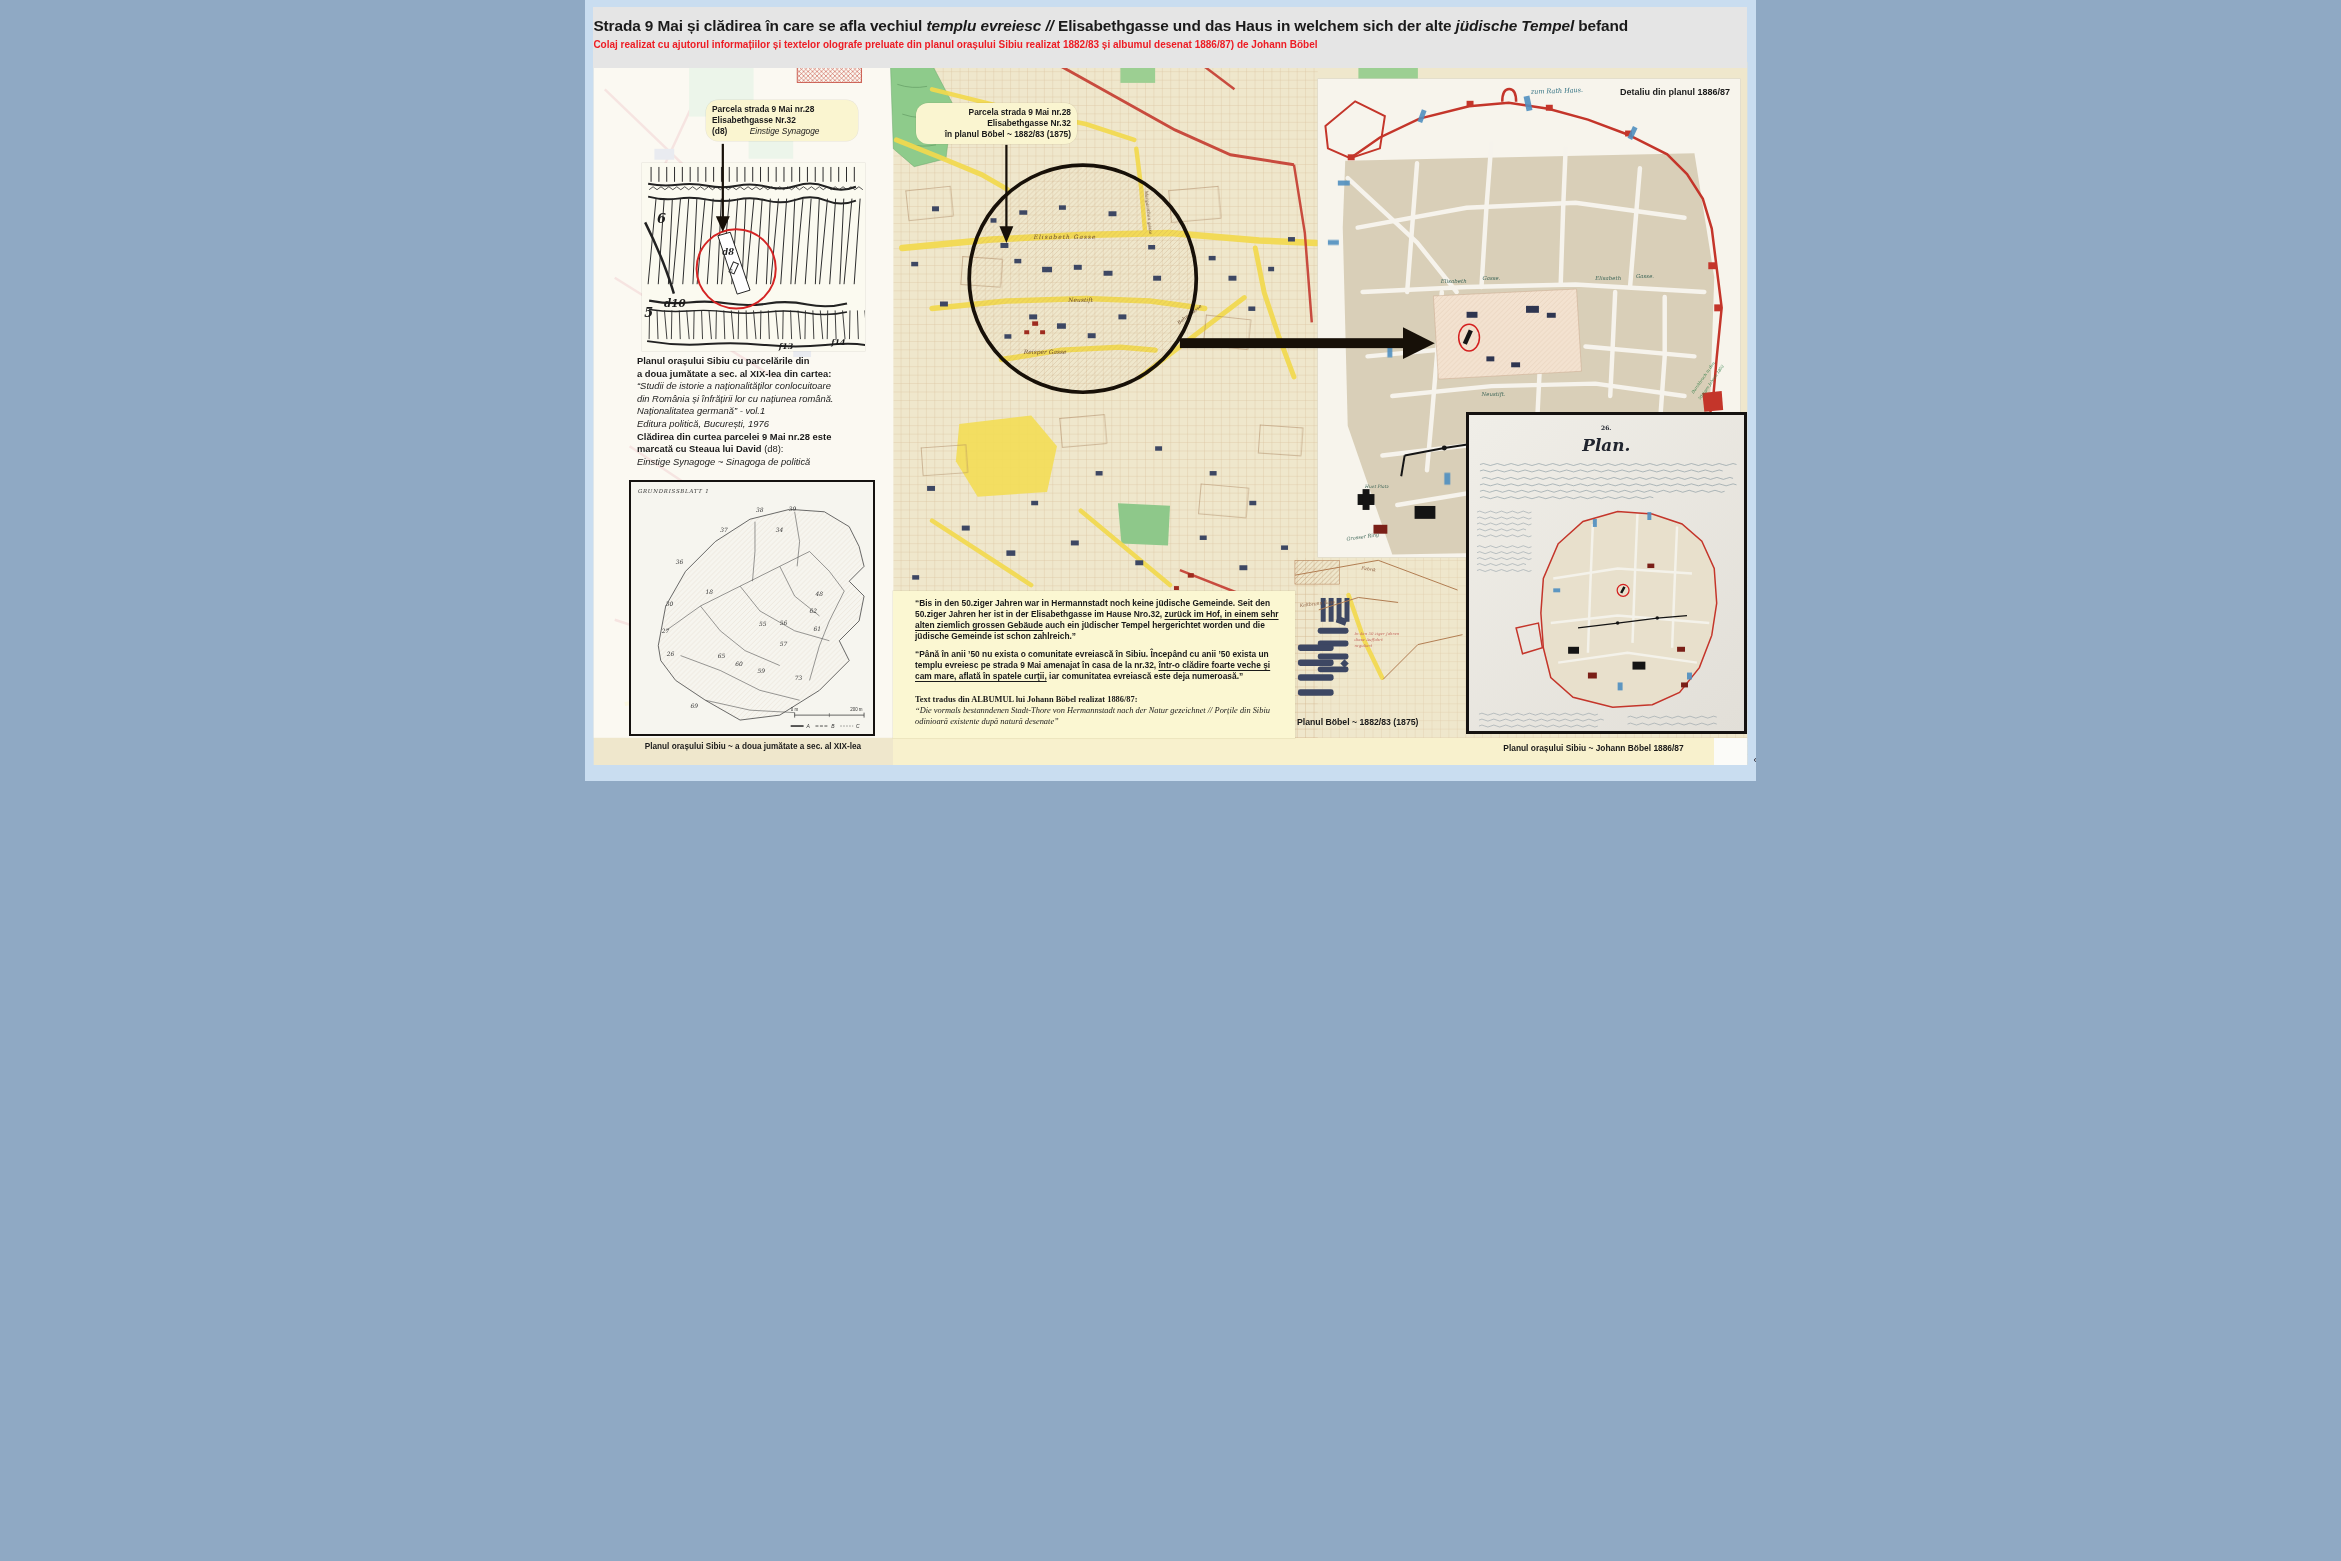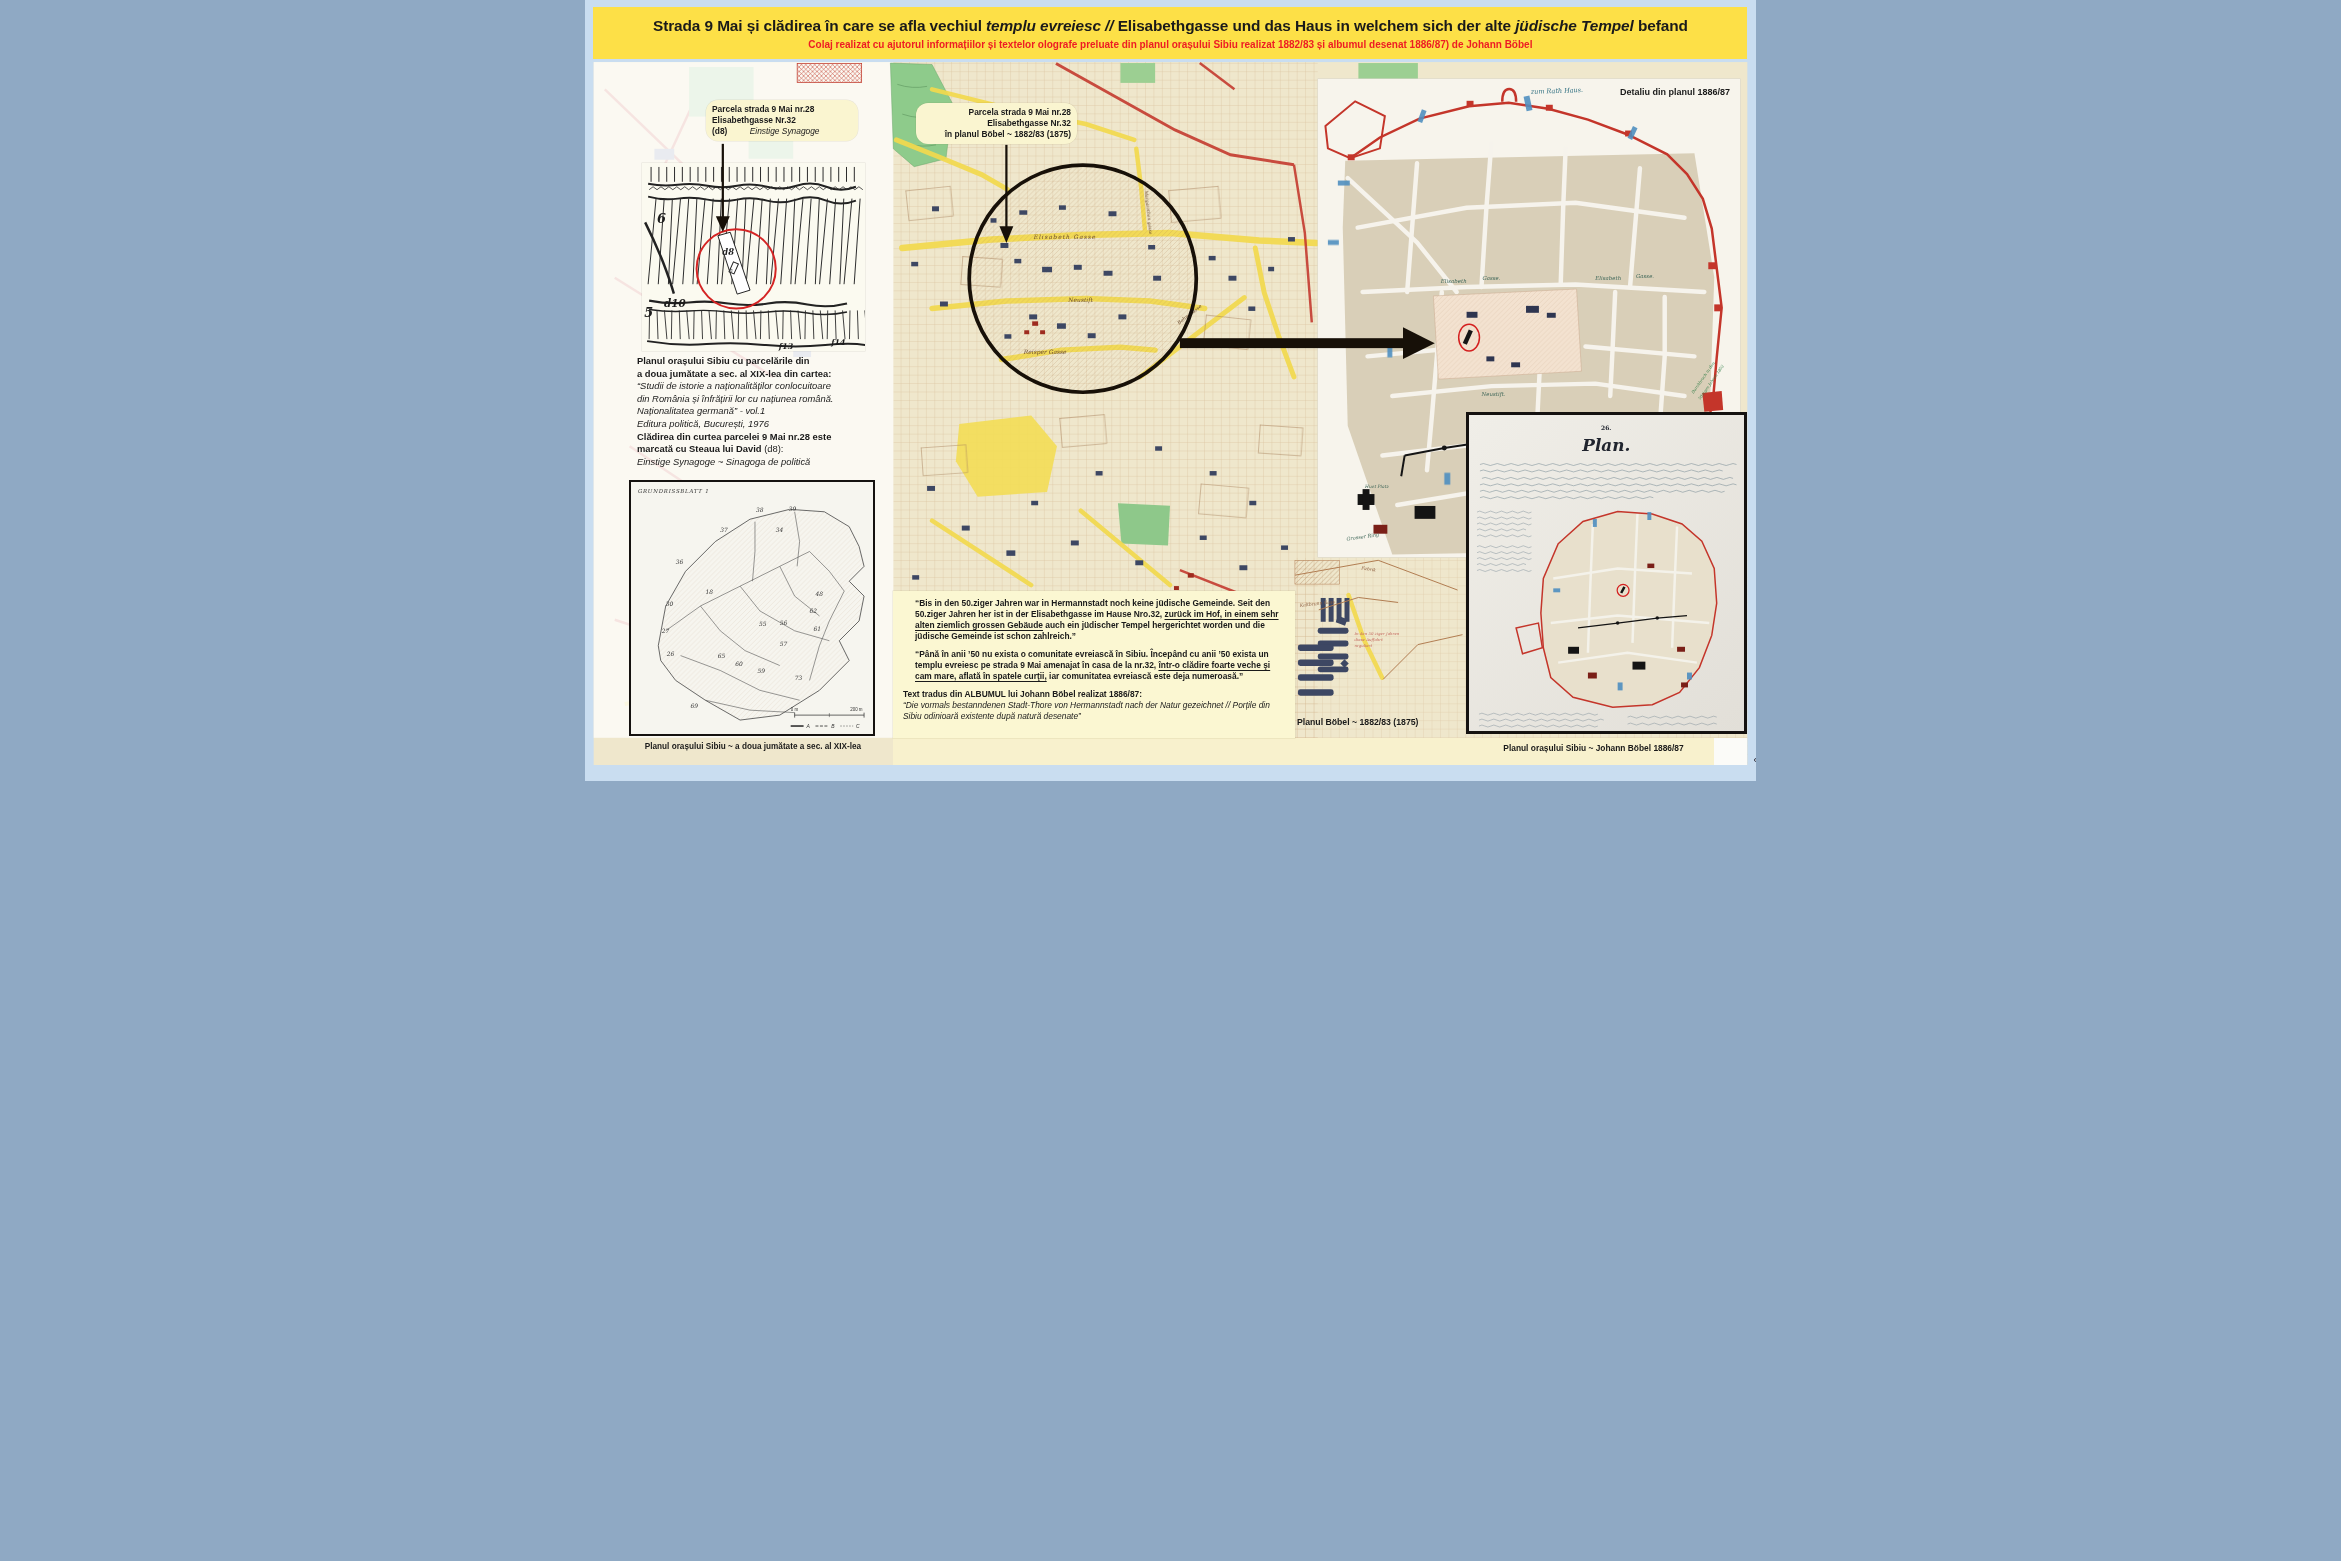--- a/index.html
+++ b/index.html
@@ -1,32 +1,32 @@
 <!DOCTYPE html>
 <html style="font-size:8px"><head>
 <meta charset="utf-8">
 <style>
   html,body{margin:0;padding:0;background:#8fa9c4;}
   .stage{position:relative;width:1171px;height:781px;margin:0 auto;background:#c9ddf0;overflow:hidden;
          font-family:"Liberation Sans",sans-serif;color:#1a1a1a;}
   .abs{position:absolute;}
-  .title-band{left:8.4px;top:7.4px;width:1154px;height:52px;background:#fde047;text-align:center;}
+  .title-band{left:8.4px;top:7.4px;width:1154px;height:61px;background:#e5e5e5;}
   .main-title{margin-top:10px;font-size:15.4px;font-weight:bold;letter-spacing:-0.1px;white-space:nowrap;}
   .main-title .it{font-style:italic;}
   .sub-title{margin-top:4px;font-size:10px;font-weight:bold;color:#ed1c24;white-space:nowrap;}
   .callout{background:#faf5d0;padding:4px 6px;font-size:8.4px;font-weight:bold;line-height:11px;box-shadow:0 0 0 0.5px rgba(120,110,60,.15);border-radius:12px;}
   .callout .it{font-style:italic;font-weight:normal;padding-left:20px;}
   .callout.right{text-align:right;}
   .textblock{font-size:9.4px;line-height:12.6px;}
   .textblock .b{font-weight:bold;}
   .textblock .i{font-style:italic;}
   .textblock .n{font-weight:normal;}
   .quote-box{background:#fbf7d2;padding:7px 10px;font-size:8.4px;font-weight:bold;line-height:11px;box-shadow:0 0 0 0.5px rgba(140,120,60,.18);}
   .quote-box p{margin:0 0 7px 12px;}
-  .quote-box p:last-child{margin:0;}
+  .quote-box p:last-child{margin:12px;font-family:Liberation Serif, serif;}
   .quote-box .u{text-decoration:underline;text-underline-offset:1.5px;}
   .quote-box .i{font-style:italic;font-weight:normal;}
   .cap{font-weight:bold;}
   .inset-frame{background:#f6f5ef;border:3px solid #151210;}
   .sketch{background:#fbfaf0;box-shadow:0 0 0 0.5px rgba(60,50,30,.12);}
   .detail-cap{font-size:9px;font-weight:bold;text-align:right;}
   .hand{font-family:"DejaVu Serif",serif;font-style:italic;}
   .logo{text-align:center;line-height:1;margin-left:38px;}
   .logo .mono{font-family:"DejaVu Serif",serif;font-weight:bold;font-style:italic;font-size:15px;letter-spacing:-2px;color:#23283a;}
   .logo .oval{display:inline-block;border:0.7px solid #23283a;border-radius:50%;padding:0.5px 2.5px;margin-top:-2px;

